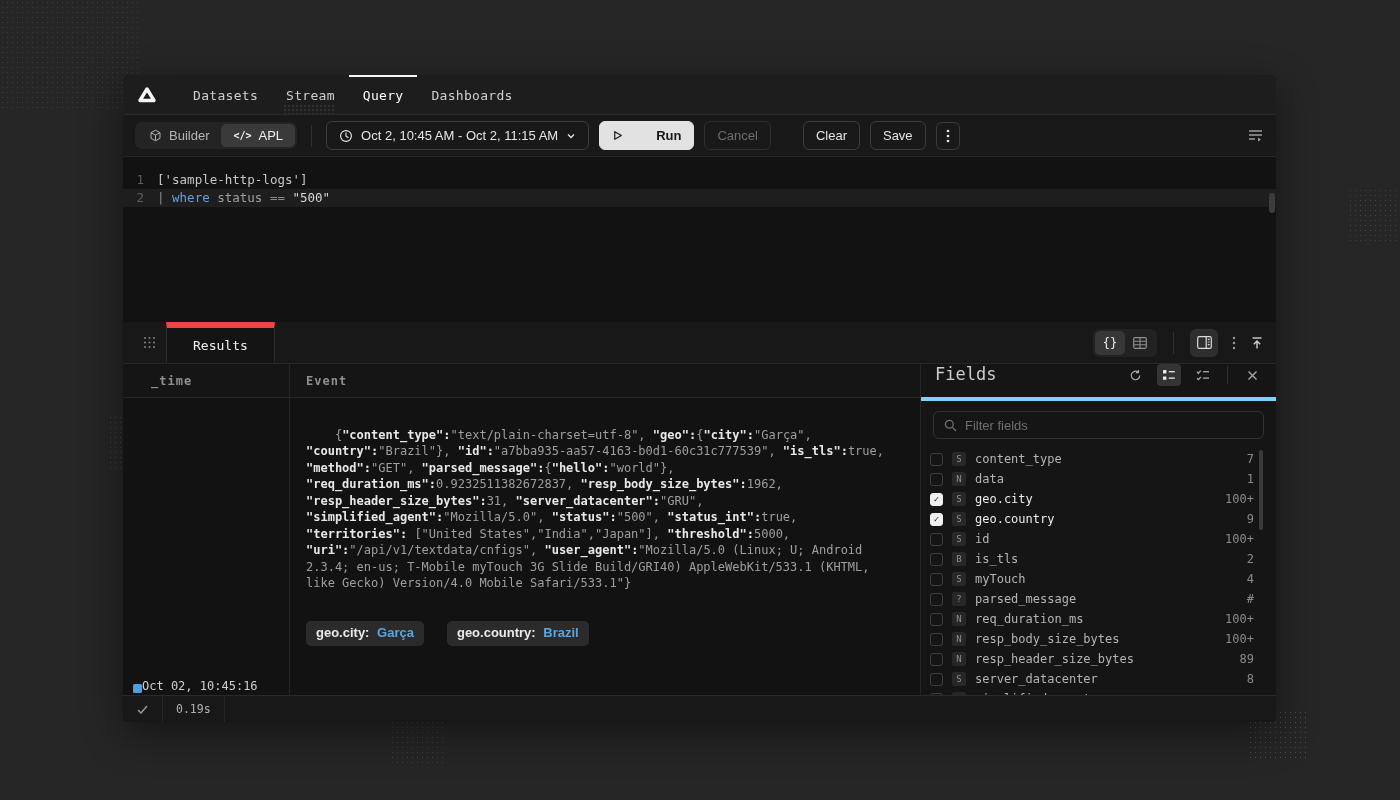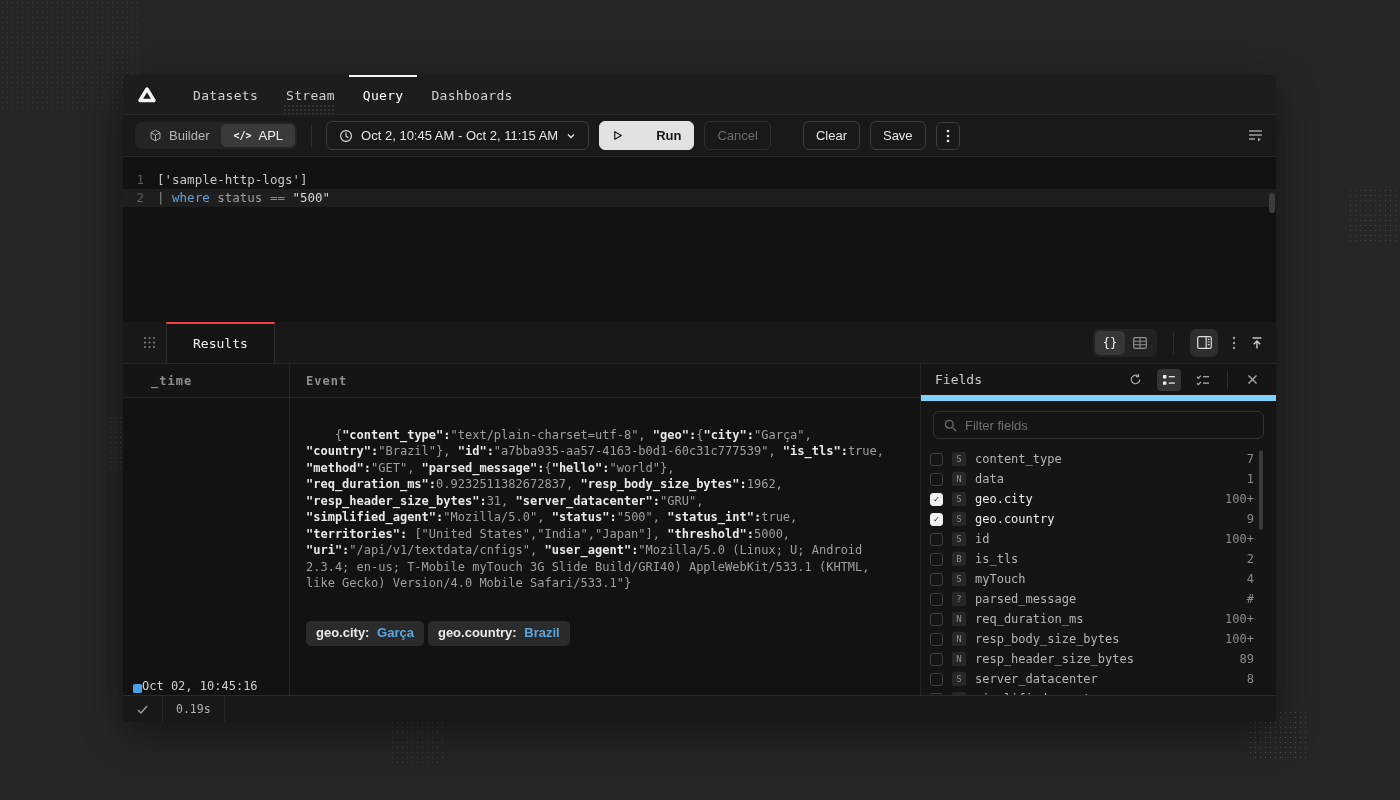--- a/index.html
+++ b/index.html
@@ -78,21 +78,21 @@
   .ed-scroll { position:absolute; right:1px; top:36px; width:6px; height:20px; background:#3c3c3c; border-radius:3px; }
   
   .rheader {
     height:42px; flex:0 0 42px; background:#181818; border-bottom:1px solid #272727;
     display:flex; align-items:stretch; padding:0 12px 0 10px; position:relative;
   }
   .drag-dots { display:flex; align-items:center; padding:0 10px; color:#7c7c7c; cursor:grab; }
   .rtab {
     display:flex; align-items:center; padding:0 26px; font-size:13px; color:#f0f0f0;
     background:#141414; border-left:1px solid #2c2c2c; border-right:1px solid #2c2c2c;
-    border-top:2px solid #ef4444; cursor:pointer;
+    border-top:6px solid #ef4444; cursor:pointer;
   }
   .rh-icons { margin-left:auto; display:flex; align-items:center; gap:14px; }
   .view-toggle { display:flex; background:#222222; border-radius:6px; padding:2px; }
   .vt-btn {
     width:30px; height:24px; display:flex; align-items:center; justify-content:center;
     color:#8f8f8f; border-radius:5px; cursor:pointer; font-size:12px;
   }
   .vt-btn.active { background:#373737; color:#f0f0f0; }
   .icon-btn { color:#9d9d9d; cursor:pointer; display:flex; align-items:center; justify-content:center; }
   .icon-btn.boxed { width:28px; height:28px; background:#2e2e2e; border-radius:6px; color:#dcdcdc; }
@@ -107,34 +107,34 @@
   .cell-time {
     padding:13px 10px 0 10px; font-size:12px; color:#cfcfcf; display:flex; align-items:flex-end; gap:0;
     cursor:pointer;
   }
   .marker { width:9px; height:9px; background:#4aa0e0; border-radius:1.5px; margin-top:3px; flex:0 0 9px; }
   .cell-event {
     border-left:1px solid #262626; padding:12px 16px 14px 16px; font-size:12px; line-height:16.5px;
     color:#9f9f9f; white-space:pre-wrap; word-break:break-word; cursor:pointer;
   }
   .cell-event b.k { color:#e8e8e8; font-weight:bold; }
-  .chips { display:flex; gap:4px; margin-top:13px; font-family:"Liberation Sans",sans-serif; }
+  .chips { display:flex; gap:23px; margin-top:13px; font-family:"Liberation Sans",sans-serif; }
   .chip {
     background:#2b2b2b; border-radius:5px; padding:4px 10px; font-size:13px; font-weight:bold;
     color:#eaeaea; cursor:pointer; white-space:nowrap;
   }
   .chip .v { color:#58a6e0; margin-left:4px; }
   
   .fields {
     flex:0 0 356px; border-left:1px solid #262626; background:#151515;
     display:flex; flex-direction:column; min-height:0; position:relative;
   }
   .f-head {
-    height:37px; flex:0 0 37px; border-bottom:6px solid #7dd3fc; display:flex; align-items:center;
-    padding:0 12px 0 14px; font-size:13px; color:#cccccc;
+    height:37px; flex:0 0 37px; border-bottom:4px solid #7dd3fc; display:flex; align-items:flex-start;
+    padding:0 12px 0 14px; font-size:17px; color:#cccccc;
   }
   .f-icons { margin-left:auto; display:flex; align-items:center; gap:10px; }
   .f-iconbtn { color:#a8a8a8; cursor:pointer; display:flex; align-items:center; justify-content:center; width:24px; height:22px; border-radius:4px; }
   .f-iconbtn.active { background:#343434; color:#ededed; }
   .f-div { width:1px; height:18px; background:#2e2e2e; margin:0 2px; }
   .f-search {
     margin:10px 12px; height:30px; border:1px solid #323232; border-radius:6px;
     display:flex; align-items:center; padding:0 10px; gap:8px; color:#6f6f6f;
   }
   .f-search input {

